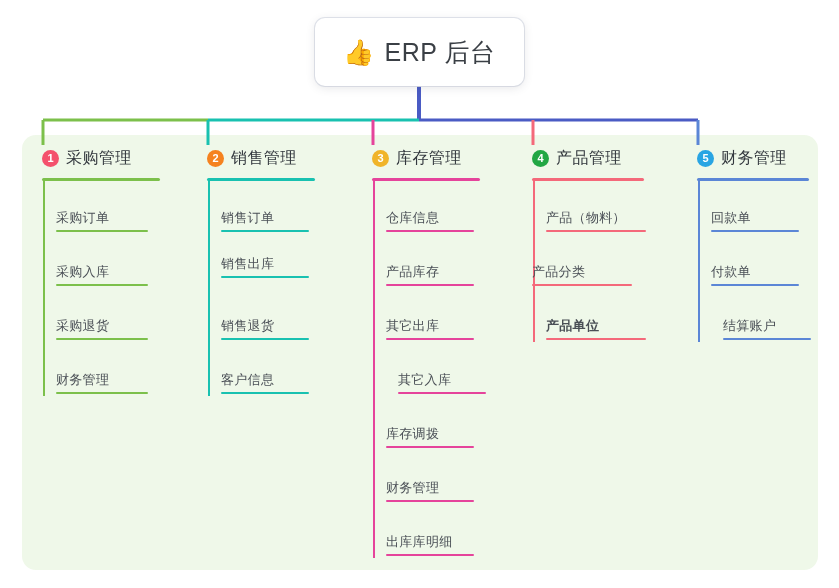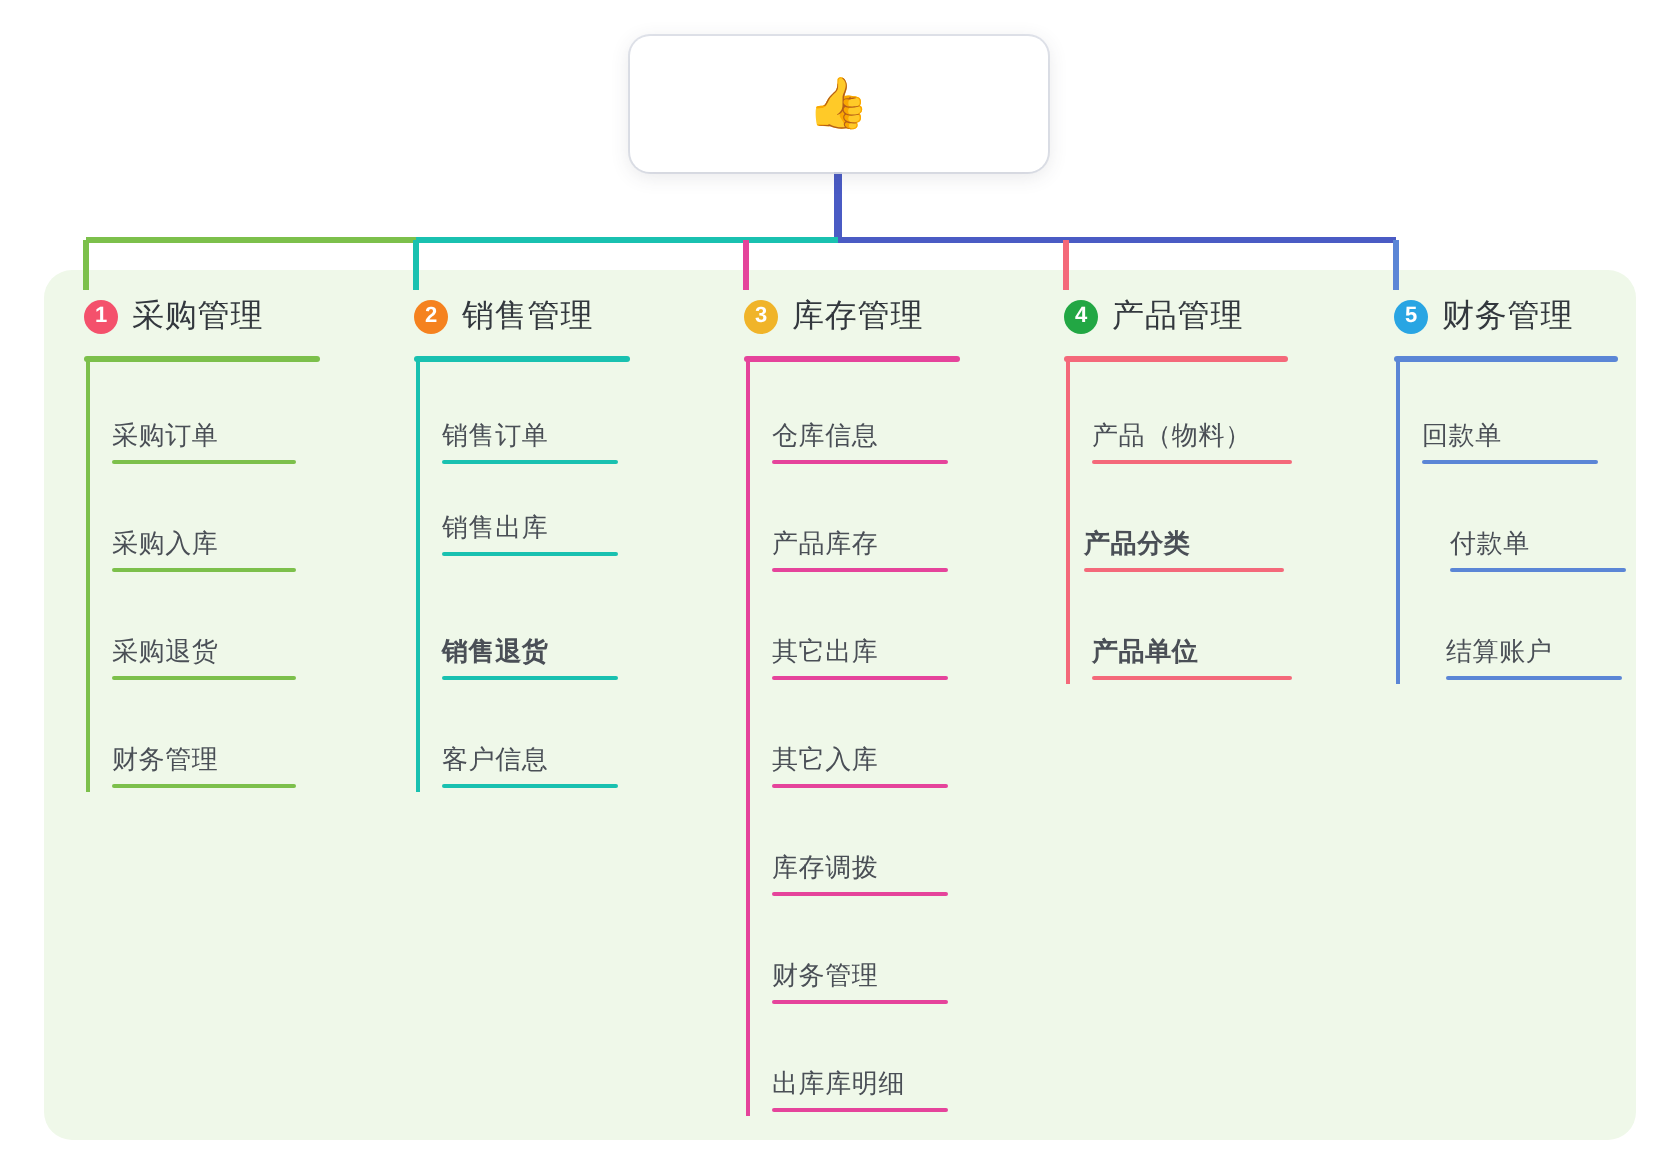--- a/index.html
+++ b/index.html
@@ -70,20 +70,21 @@
 </head>
 <body>
 
 <div id="canvas">
 
   <div class="panel"></div>
 
   <div class="root-card">
     <div class="root-inner">
       <span class="thumb-icon">👍</span>
+      <span class="root-title">ERP 后台</span>
     </div>
   </div>
 
   <svg id="wires" viewBox="0 0 839 588">
       <line x1="419" y1="86" x2="419" y2="120" stroke="#4a5bc4" stroke-width="4" stroke-linecap="butt"></line>
       <line x1="43" y1="120" x2="208" y2="120" stroke="#7cc04b" stroke-width="3" stroke-linecap="butt"></line>
       <line x1="208" y1="120" x2="419" y2="120" stroke="#19c1b0" stroke-width="3" stroke-linecap="butt"></line>
       <line x1="419" y1="120" x2="698" y2="120" stroke="#4a5bc4" stroke-width="3" stroke-linecap="butt"></line>
       <line x1="43" y1="120" x2="43" y2="145" stroke="#7cc04b" stroke-width="3" stroke-linecap="butt"></line>
       <line x1="208" y1="120" x2="208" y2="145" stroke="#19c1b0" stroke-width="3" stroke-linecap="butt"></line>
@@ -125,21 +126,21 @@
         <div class="head-rule" style="width: 108px; background: rgb(25, 193, 176);"></div>
         <div class="spine" style="left: 1px; top: 31px; height: 217px; background: rgb(25, 193, 176);"></div>
         <div class="leaf" style="left: 14px; top: 54px; height: 30px; width: 88px;">
           <span class="leaf-label">销售订单</span>
           <div class="leaf-rule" style="width: 88px; background: rgb(25, 193, 176);"></div>
         </div>
         <div class="leaf" style="left: 14px; top: 100px; height: 30px; width: 88px;">
           <span class="leaf-label">销售出库</span>
           <div class="leaf-rule" style="width: 88px; background: rgb(25, 193, 176);"></div>
         </div>
-        <div class="leaf" style="left: 14px; top: 162px; height: 30px; width: 88px; font-weight: bold;">
+        <div class="leaf" style="left: 14px; top: 162px; height: 30px; width: 88px;">
           <span class="leaf-label">销售退货</span>
           <div class="leaf-rule" style="width: 88px; background: rgb(25, 193, 176);"></div>
         </div>
         <div class="leaf" style="left: 14px; top: 216px; height: 30px; width: 88px;">
           <span class="leaf-label">客户信息</span>
           <div class="leaf-rule" style="width: 88px; background: rgb(25, 193, 176);"></div>
         </div>
       </div>
       <div class="column" style="left: 372px; top: 148px;">
         <div class="col-head">
@@ -153,21 +154,21 @@
           <div class="leaf-rule" style="width: 88px; background: rgb(229, 68, 155);"></div>
         </div>
         <div class="leaf" style="left: 14px; top: 108px; height: 30px; width: 88px;">
           <span class="leaf-label">产品库存</span>
           <div class="leaf-rule" style="width: 88px; background: rgb(229, 68, 155);"></div>
         </div>
         <div class="leaf" style="left: 14px; top: 162px; height: 30px; width: 88px;">
           <span class="leaf-label">其它出库</span>
           <div class="leaf-rule" style="width: 88px; background: rgb(229, 68, 155);"></div>
         </div>
-        <div class="leaf" style="left: 14px; top: 216px; height: 30px; width: 88px;">
+        <div class="leaf" style="left: 26px; top: 216px; height: 30px; width: 88px;">
           <span class="leaf-label">其它入库</span>
           <div class="leaf-rule" style="width: 88px; background: rgb(229, 68, 155);"></div>
         </div>
         <div class="leaf" style="left: 14px; top: 270px; height: 30px; width: 88px;">
           <span class="leaf-label">库存调拨</span>
           <div class="leaf-rule" style="width: 88px; background: rgb(229, 68, 155);"></div>
         </div>
         <div class="leaf" style="left: 14px; top: 324px; height: 30px; width: 88px;">
           <span class="leaf-label">财务管理</span>
           <div class="leaf-rule" style="width: 88px; background: rgb(229, 68, 155);"></div>
@@ -181,41 +182,41 @@
         <div class="col-head">
           <span class="badge" style="background: rgb(34, 167, 68);">4</span>
           <span class="col-title">产品管理</span>
         </div>
         <div class="head-rule" style="width: 112px; background: rgb(244, 105, 122);"></div>
         <div class="spine" style="left: 1px; top: 31px; height: 163px; background: rgb(244, 105, 122);"></div>
         <div class="leaf" style="left: 14px; top: 54px; height: 30px; width: 100px;">
           <span class="leaf-label">产品（物料）</span>
           <div class="leaf-rule" style="width: 100px; background: rgb(244, 105, 122);"></div>
         </div>
-        <div class="leaf" style="left: 10px; top: 108px; height: 30px; width: 100px; font-weight: bold;">
+        <div class="leaf" style="left: 0; top: 108px; height: 30px; width: 100px;">
           <span class="leaf-label">产品分类</span>
           <div class="leaf-rule" style="width: 100px; background: rgb(244, 105, 122);"></div>
         </div>
         <div class="leaf" style="left: 14px; top: 162px; height: 30px; width: 100px; font-weight: bold;">
           <span class="leaf-label">产品单位</span>
           <div class="leaf-rule" style="width: 100px; background: rgb(244, 105, 122);"></div>
         </div>
       </div>
       <div class="column" style="left: 697px; top: 148px;">
         <div class="col-head">
           <span class="badge" style="background: rgb(41, 165, 227);">5</span>
           <span class="col-title">财务管理</span>
         </div>
         <div class="head-rule" style="width: 112px; background: rgb(91, 134, 214);"></div>
         <div class="spine" style="left: 1px; top: 31px; height: 163px; background: rgb(91, 134, 214);"></div>
         <div class="leaf" style="left: 14px; top: 54px; height: 30px; width: 88px;">
           <span class="leaf-label">回款单</span>
           <div class="leaf-rule" style="width: 88px; background: rgb(91, 134, 214);"></div>
         </div>
-        <div class="leaf" style="left: 14px; top: 108px; height: 30px; width: 88px; margin-left: 14px;">
+        <div class="leaf" style="left: 14px; top: 108px; height: 30px; width: 88px;">
           <span class="leaf-label">付款单</span>
           <div class="leaf-rule" style="width: 88px; background: rgb(91, 134, 214);"></div>
         </div>
         <div class="leaf" style="left: 26px; top: 162px; height: 30px; width: 88px;">
           <span class="leaf-label">结算账户</span>
           <div class="leaf-rule" style="width: 88px; background: rgb(91, 134, 214);"></div>
         </div>
       </div>
     </div>
 

